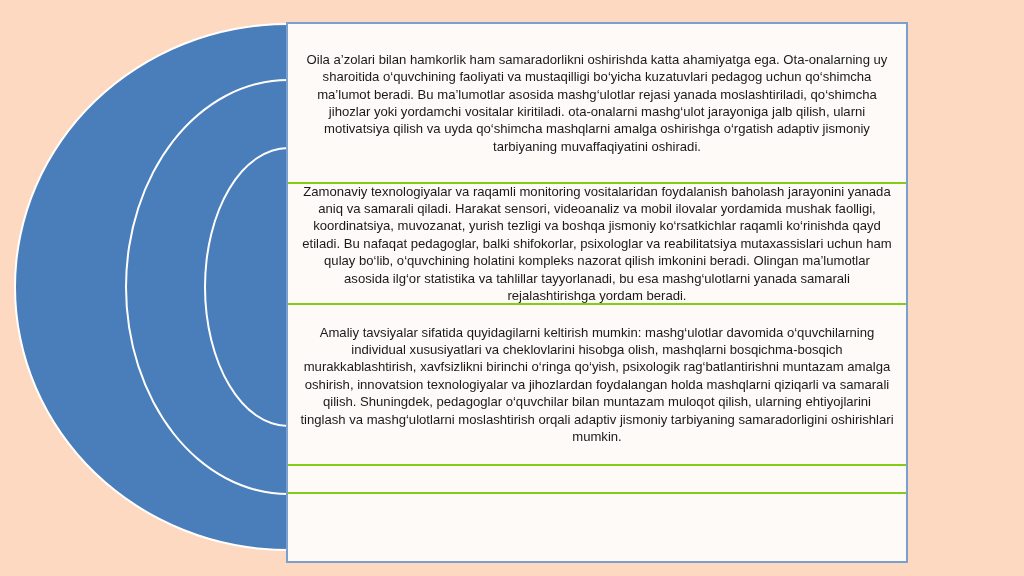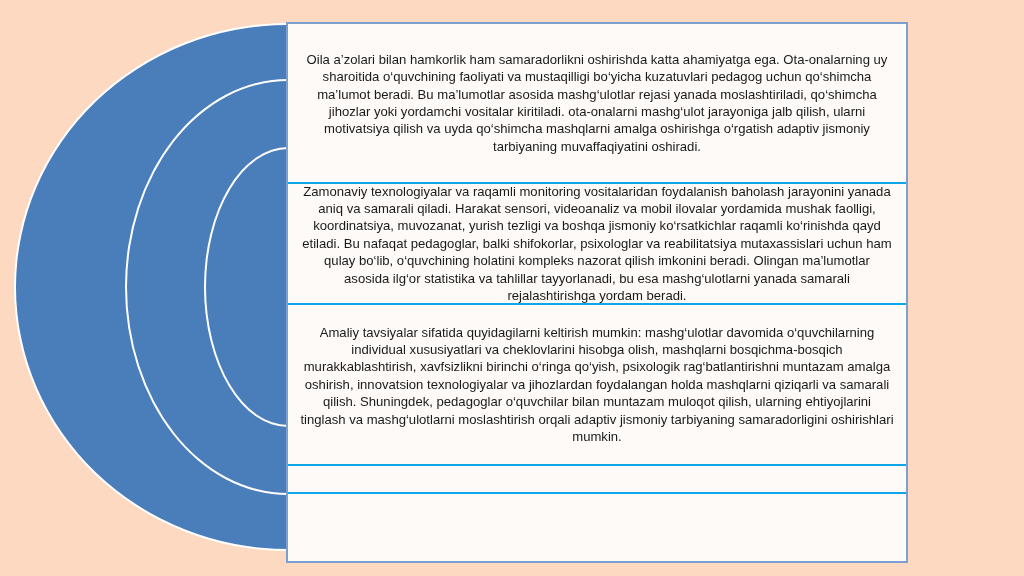--- a/index.html
+++ b/index.html
@@ -65,21 +65,21 @@
     width: 622px;
     height: 541px;
     box-sizing: border-box;
     border: 2px solid #7BA0CF;
     background: #FDFAF7;
   }
   .tbox {
     box-sizing: border-box;
     width: 100%;
     background: #FDFAF7;
-    border-bottom: 2px solid #0ea5e9;
+    border-bottom: 2px solid #84cc16;
     display: flex;
     align-items: center;
     justify-content: center;
     padding: 4px 12px;
   }
   .tbox:last-child { border-bottom: none; }
   .tbox p {
     margin: 0;
     width: 100%;
     text-align: center;

